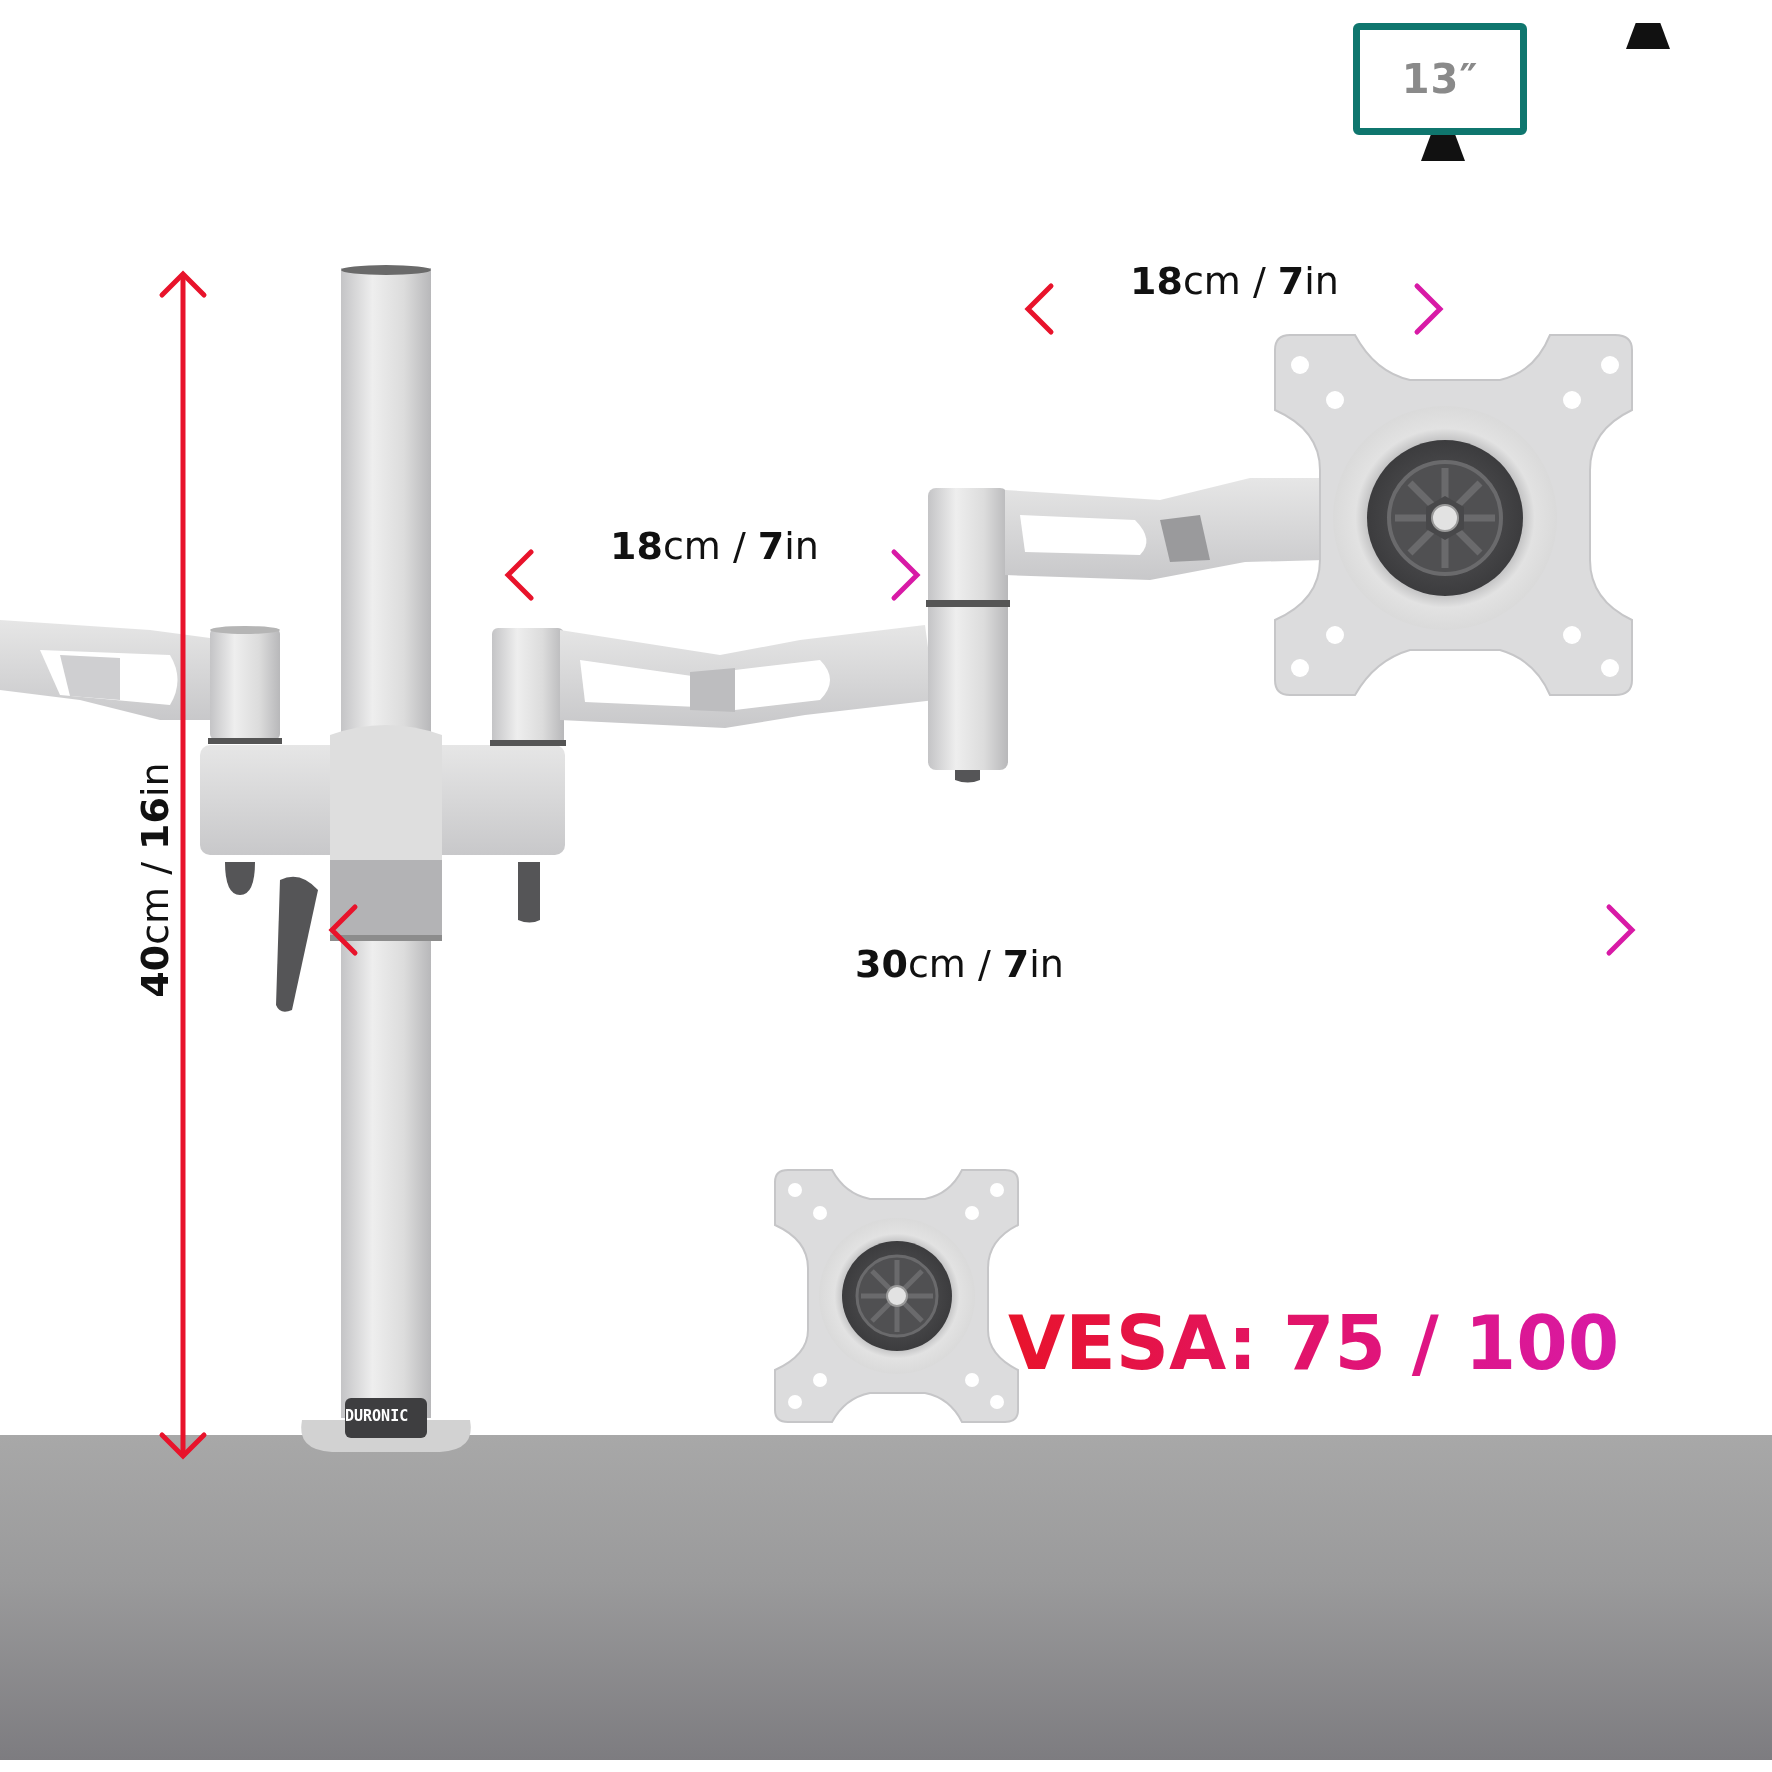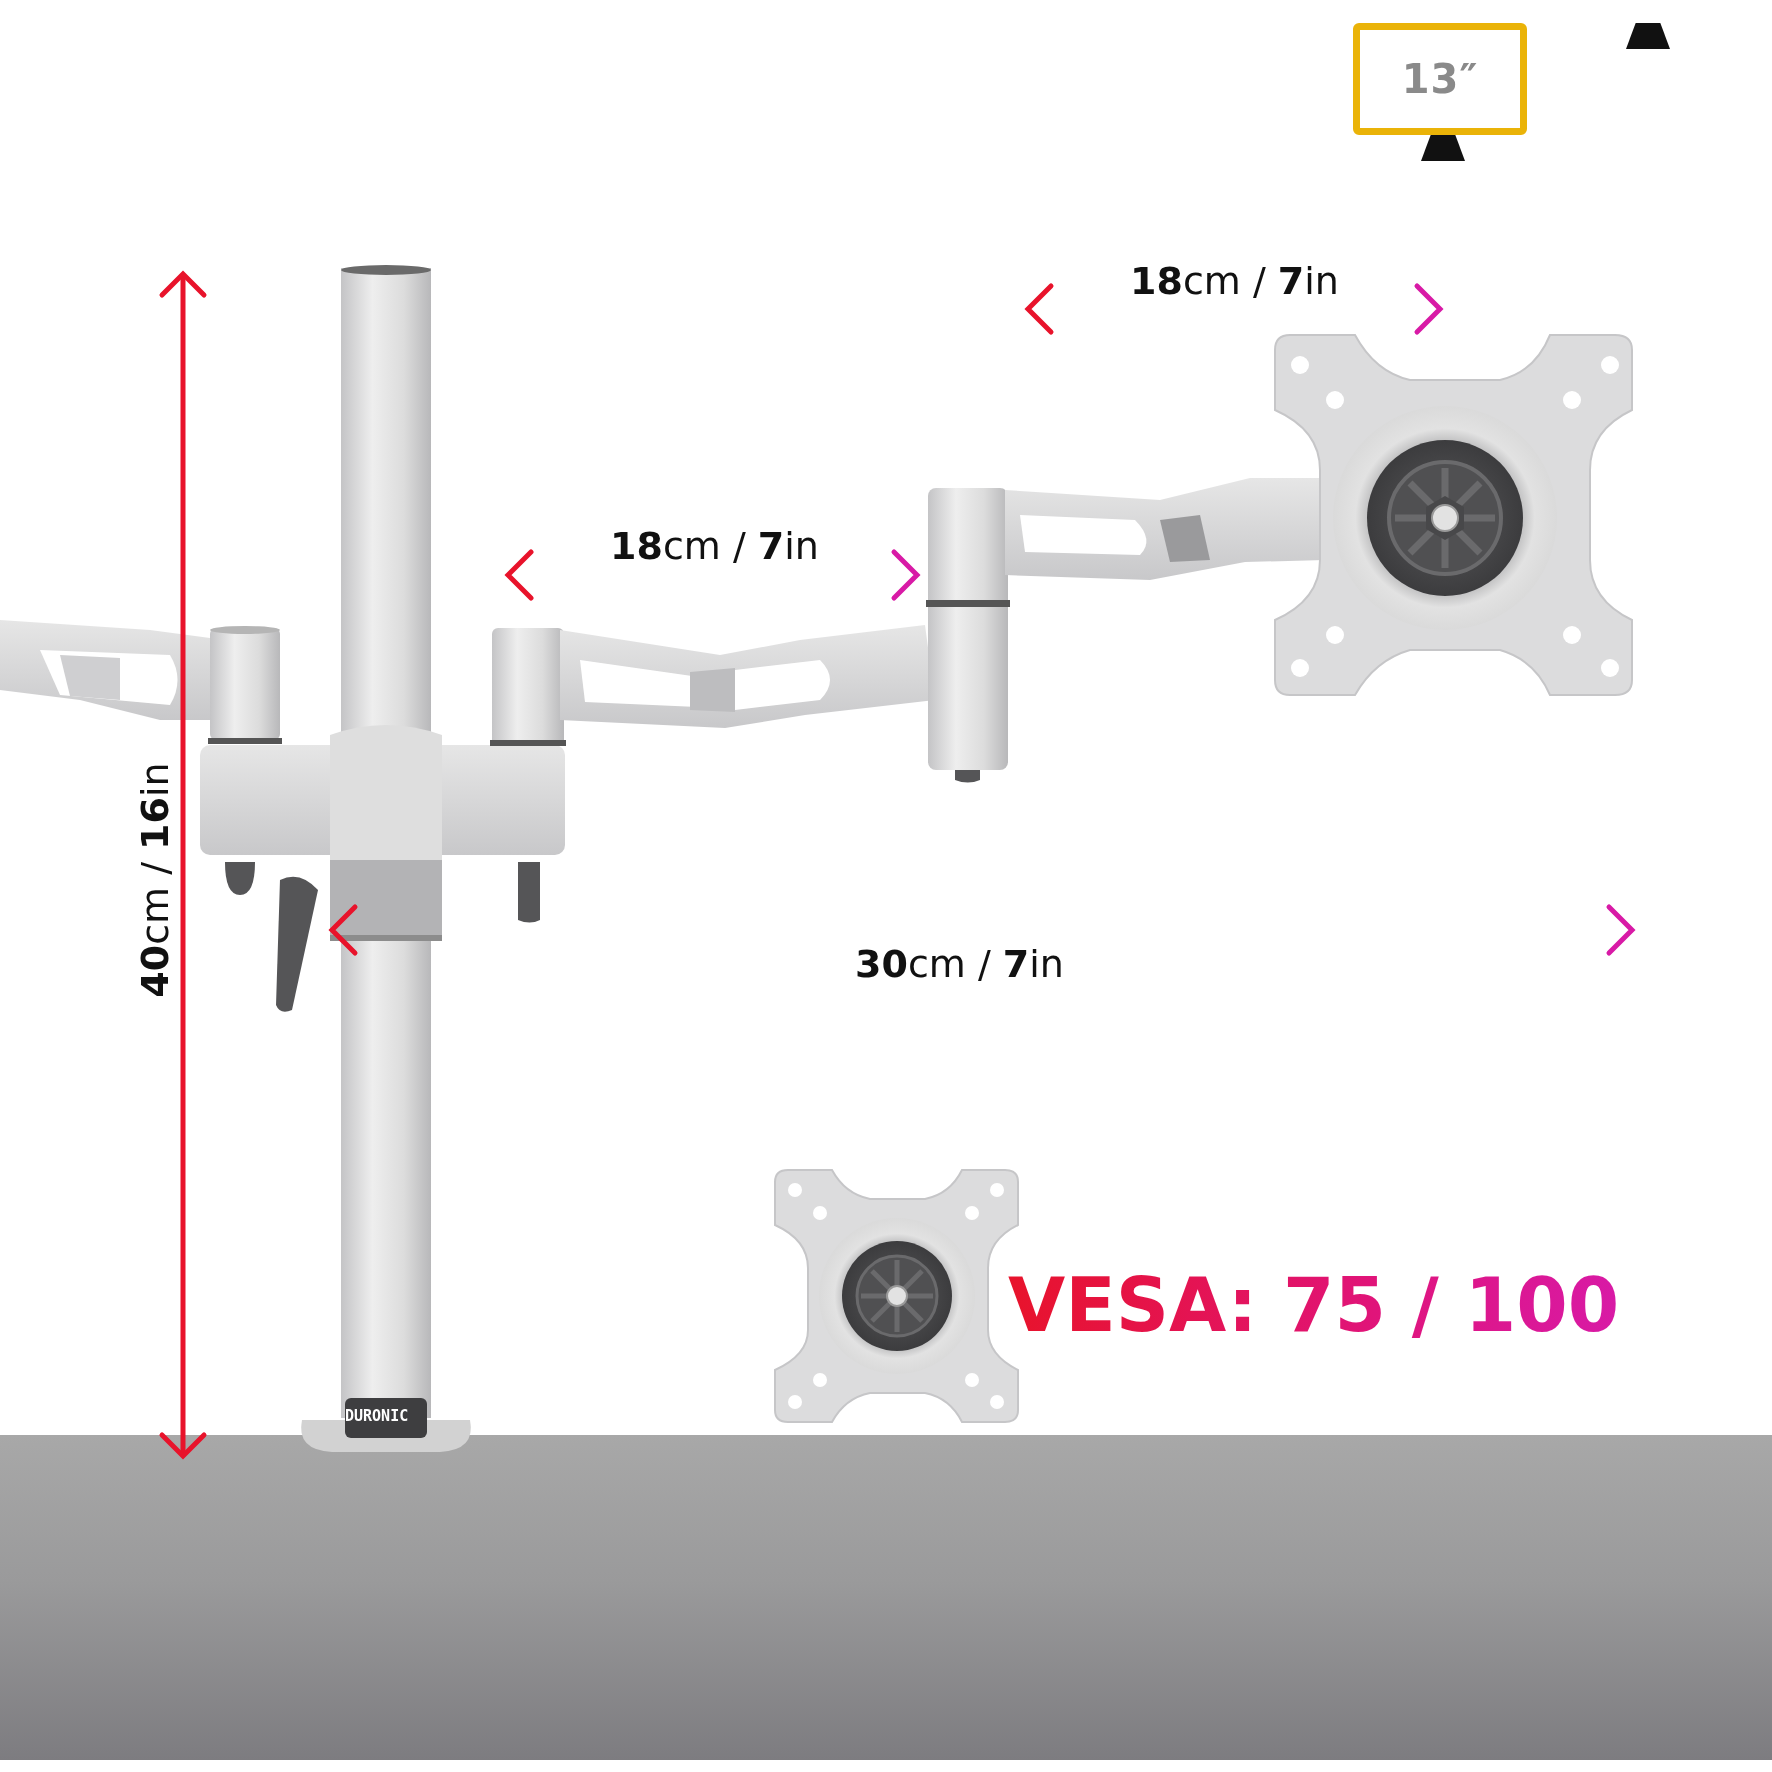--- a/index.html
+++ b/index.html
@@ -1,20 +1,20 @@
 <!DOCTYPE html>
 <html><head>
 <meta charset="utf-8">
 <style>
   html, body { margin:0; padding:0; }
   body { width:1772px; height:1772px; position:relative; overflow:hidden; background:#ffffff; font-family:"Liberation Sans", "DejaVu Sans", sans-serif; }
   .abs { position:absolute; }
   .floor { left:0; top:1435px; width:1772px; height:325px; background:linear-gradient(to bottom,#a8a8a8 0%,#9a9a9b 45%,#7d7c80 100%); }
   .floor-bottom { left:0; top:1760px; width:1772px; height:12px; background:#ffffff; }
-  .mon { width:174px; height:112px; border:7px solid #eab308; border-radius:6px; background:#fff; box-sizing:border-box; display:flex; align-items:center; justify-content:center; }
+  .mon { width:174px; height:112px; border:7px solid #0f766e; border-radius:6px; background:#fff; box-sizing:border-box; display:flex; align-items:center; justify-content:center; }
   .mon-label { font-family:"DejaVu Sans", sans-serif; font-weight:bold; font-size:40px; color:#8a8a8a; letter-spacing:1px; }
   .dim { font-family:"DejaVu Sans", sans-serif; font-size:38px; color:#111; white-space:nowrap; line-height:1; }
   .dim b { font-weight:bold; }
   .vesa { font-family:"DejaVu Sans", sans-serif; font-weight:bold; font-size:74px; line-height:1; white-space:nowrap; background:linear-gradient(to right,#e8132b 0%,#e0147a 60%,#d81aa6 100%); -webkit-background-clip:text; background-clip:text; color:transparent; }
   svg { position:absolute; left:0; top:0; }
 </style>
 </head>
 <body>
 
 <div class="abs floor"></div>
@@ -194,13 +194,13 @@
 <div class="abs dim" style="left:610px;top:527px;">
   <b>18</b><span>cm</span><span style="white-space:pre;"> / </span><b>7</b><span>in</span>
 </div>
 <div class="abs dim" style="left:855px;top:945px;">
   <b>30</b><span>cm</span><span style="white-space:pre;"> / </span><b>7</b><span>in</span>
 </div>
 <div class="abs dim" style="left:155px;top:880px;transform:translate(-50%,-50%) rotate(-90deg);">
   <b>40</b><span>cm</span><span style="white-space:pre;"> / </span><b>16</b><span>in</span>
 </div>
 
-<div class="abs vesa" style="left:1008px;top:1268px;">VESA: 75 / 100</div>
+<div class="abs vesa" style="left:1008px;top:1306px;">VESA: 75 / 100</div>
 
 </body></html>

